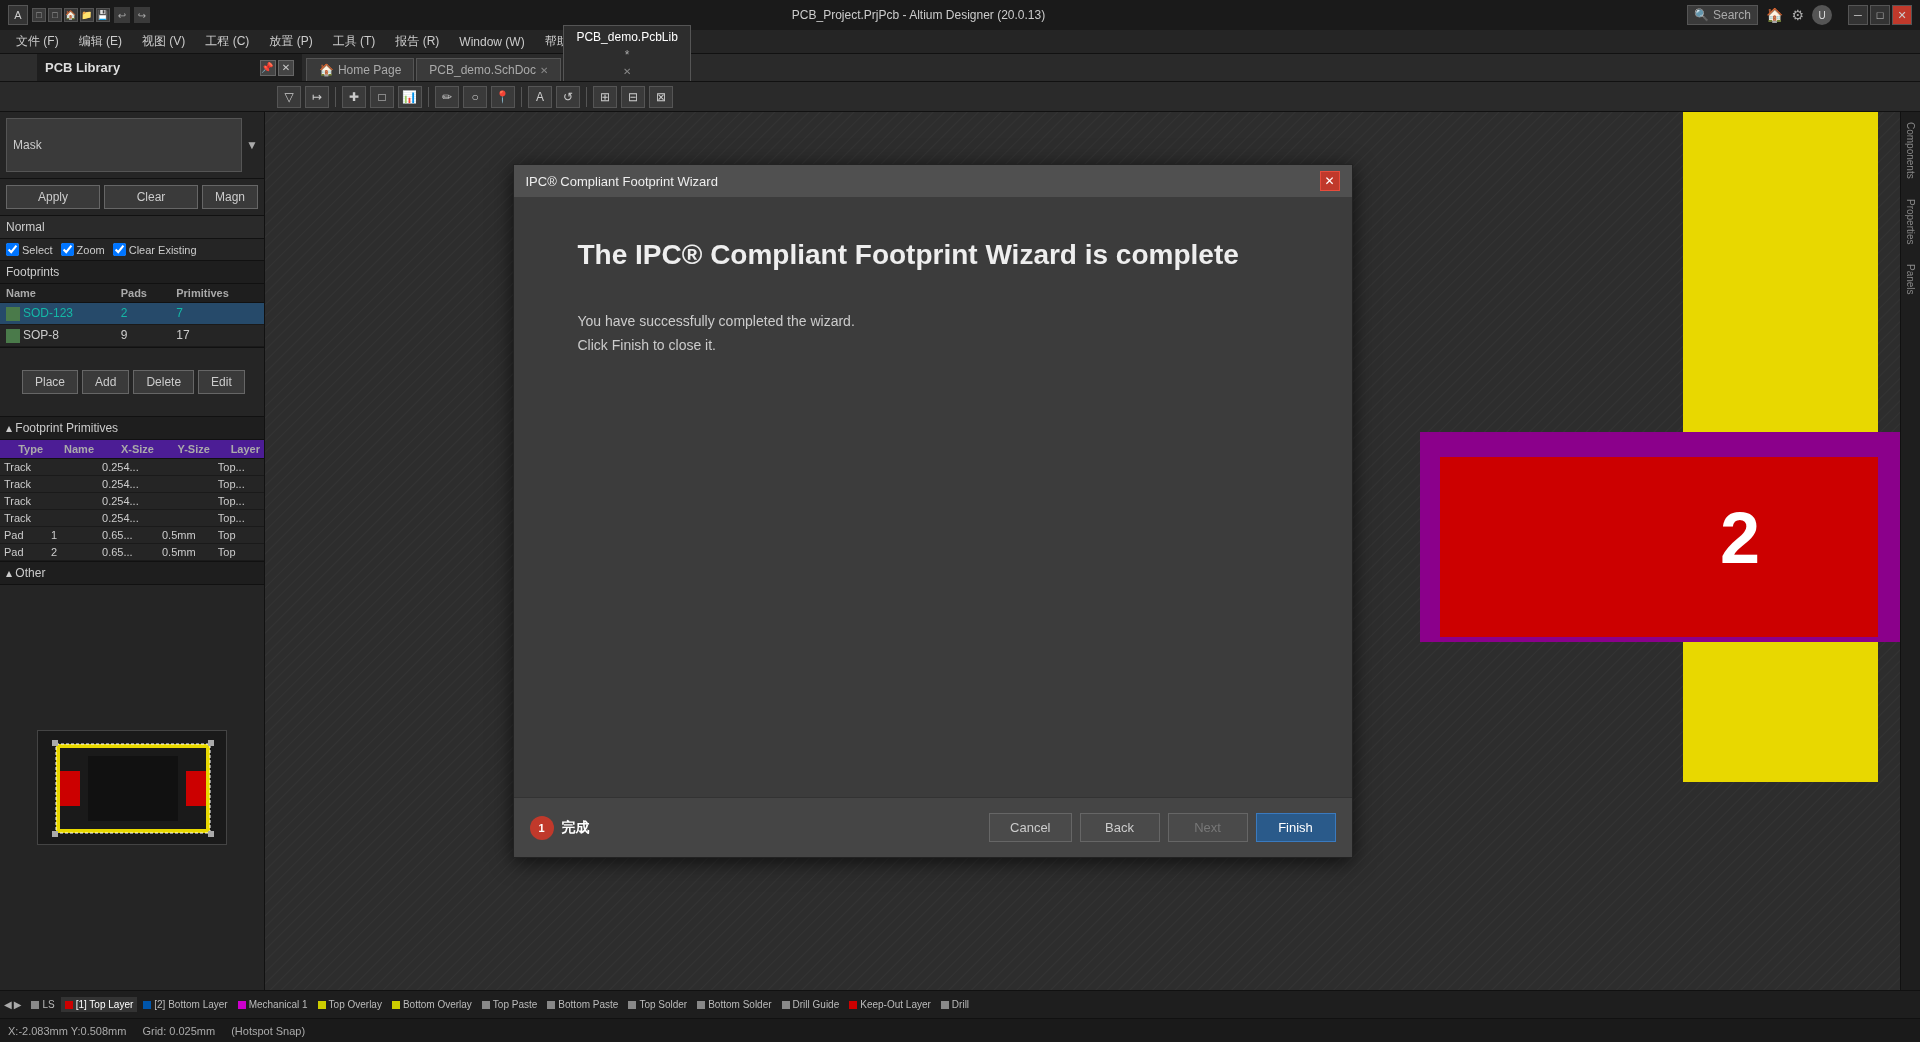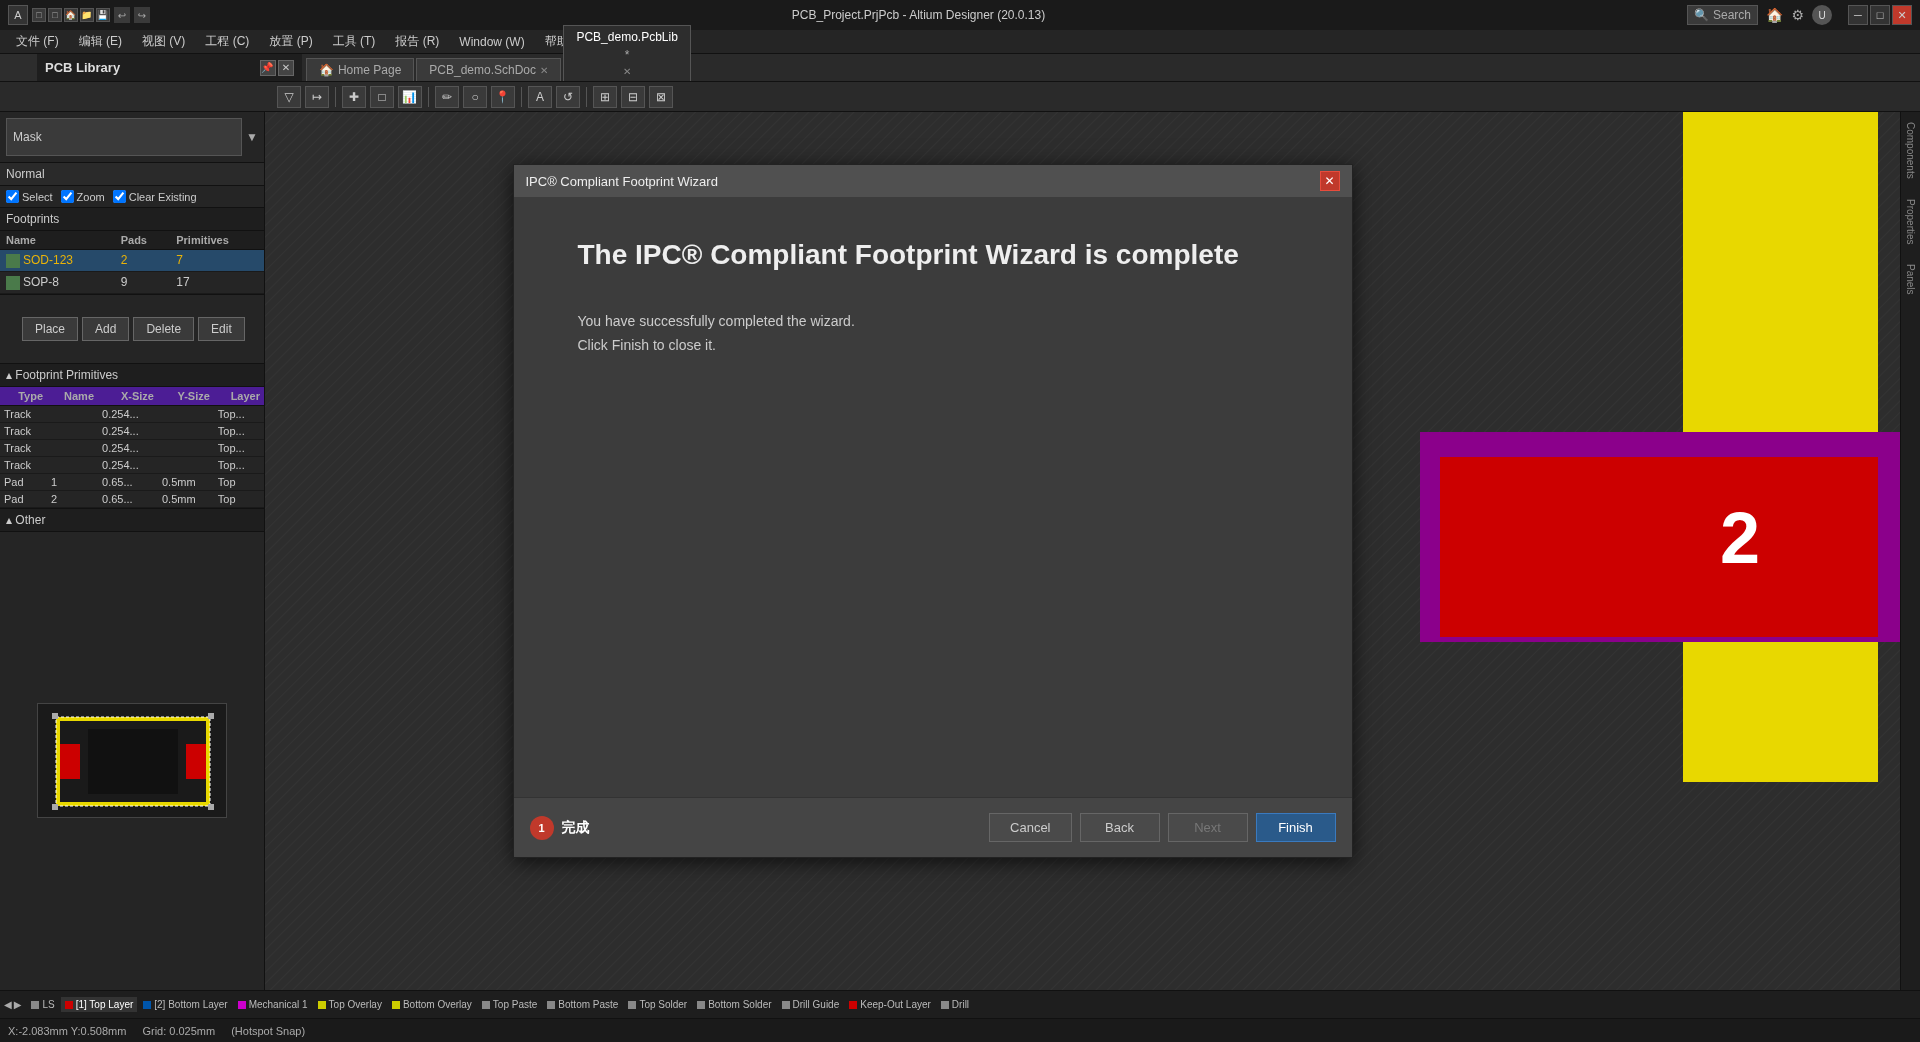--- a/index.html
+++ b/index.html
@@ -150,21 +150,21 @@
 
     .mask-section {
       padding: 6px;
       border-bottom: 1px solid #111;
     }
     .mask-dropdown {
       width: 100%;
       background: #3a3a3a;
       border: 1px solid #555;
       color: #ccc;
-      padding: 11px 6px;
+      padding: 19px 6px;
       font-size: 12px;
       appearance: none;
       -webkit-appearance: none;
       cursor: pointer;
     }
 
     .btn-row {
       display: flex;
       gap: 4px;
       padding: 6px;
@@ -219,21 +219,21 @@
       font-size: 11px;
       padding: 3px 6px;
       text-align: left;
       border-bottom: 1px solid #111;
     }
     .fp-table td {
       padding: 3px 6px;
       font-size: 12px;
       border-bottom: 1px solid #1a1a1a;
     }
-    .fp-table tr.selected td { background: #264a6a; color: #eab308; margin-left: 44px; }
+    .fp-table tr.selected td { background: #264a6a; color: #14b8a6; margin-left: 44px; }
 
     .fp-icon {
       display: inline-block;
       width: 14px; height: 14px;
       background: #555;
       margin-right: 3px;
       vertical-align: middle;
     }
 
     
@@ -575,20 +575,25 @@
 <div class="main-layout" style="height:calc(1042px - 30px - 24px - 28px - 30px - 28px - 24px);">
 
   <div class="left-sidebar">
     <div class="mask-section">
       <div style="display:flex;align-items:center;gap:4px;">
         <select class="mask-dropdown">
           <option>Mask</option>
         </select>
         <span style="color:#aaa;font-size:12px;">▼</span>
       </div>
+    </div>
+    <div class="btn-row">
+      <button class="btn btn-apply">Apply</button>
+      <button class="btn btn-clear">Clear</button>
+      <button class="btn">Magn</button>
     </div>
     <div class="normal-section">
       <span>Normal</span>
     </div>
     <div class="checkbox-row">
       <label class="checkbox-item">
         <input type="checkbox" checked="" style="">
         <span>Select</span>
       </label>
       <label class="checkbox-item">

